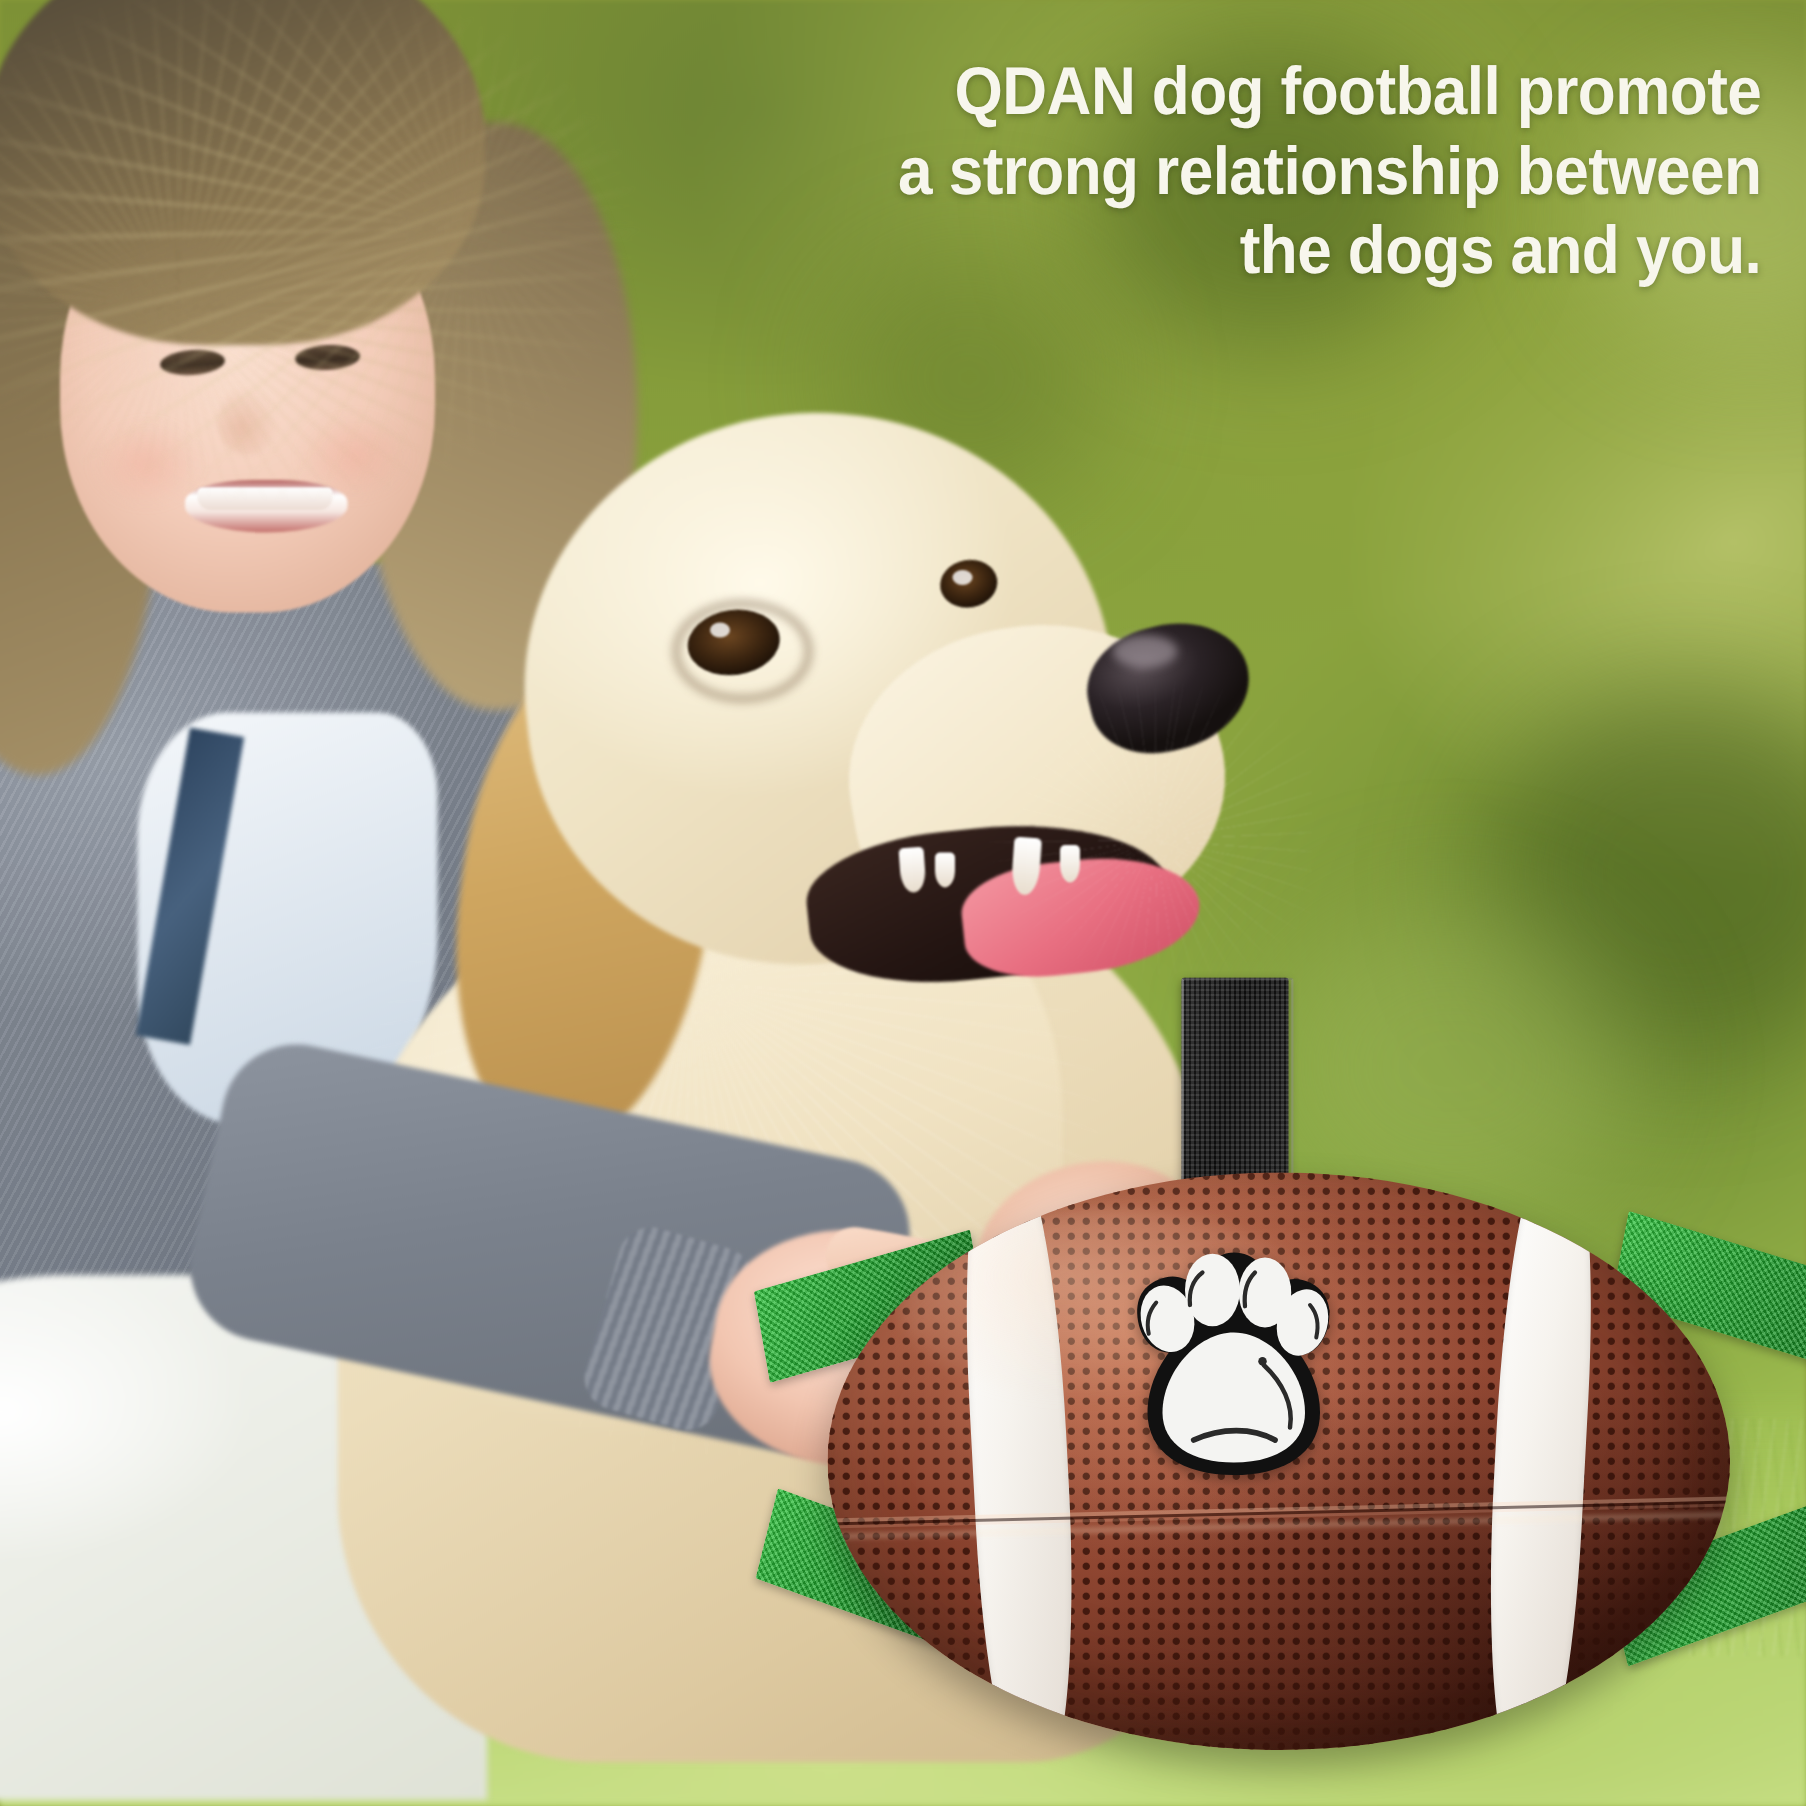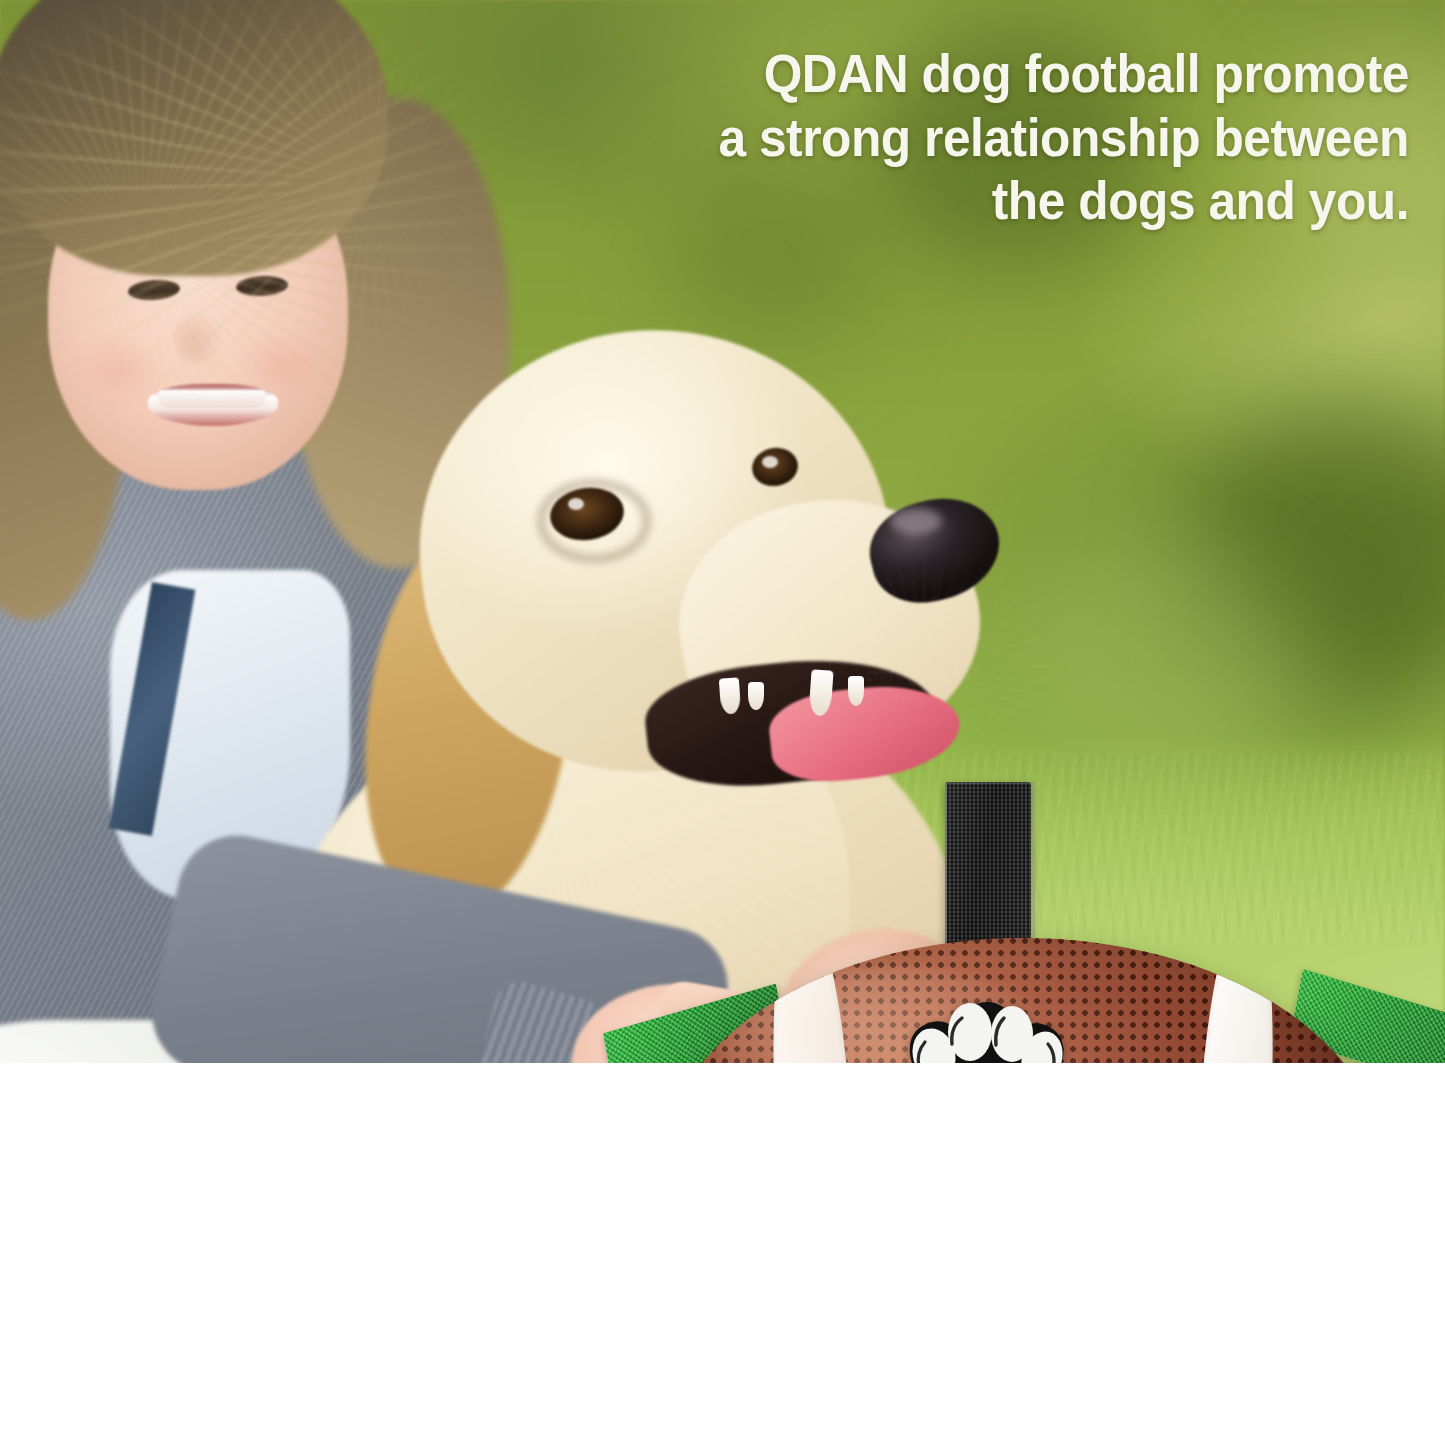--- a/index.html
+++ b/index.html
@@ -2,21 +2,21 @@
 <html><head>
 <meta charset="utf-8">
 <title>QDAN Dog Football Product Image</title>
 <style>
   html,body{margin:0;padding:0;background:#fff;}
   body{font-family:"Liberation Sans", sans-serif;}
 
   #scene{
     position:relative;
     width:1445px;
-    height:1063px;
+    height:1445px;
     overflow:hidden;
     background:#8a9b3a;
   }
 
   
   .bg-base{
     position:absolute; inset:0;
     background:
       radial-gradient(ellipse 38% 30% at 78% 14%, #91a63f 0%, rgba(145,166,63,0) 70%),
       radial-gradient(ellipse 30% 26% at 96% 30%, #b3c066 0%, rgba(179,192,102,0) 72%),

